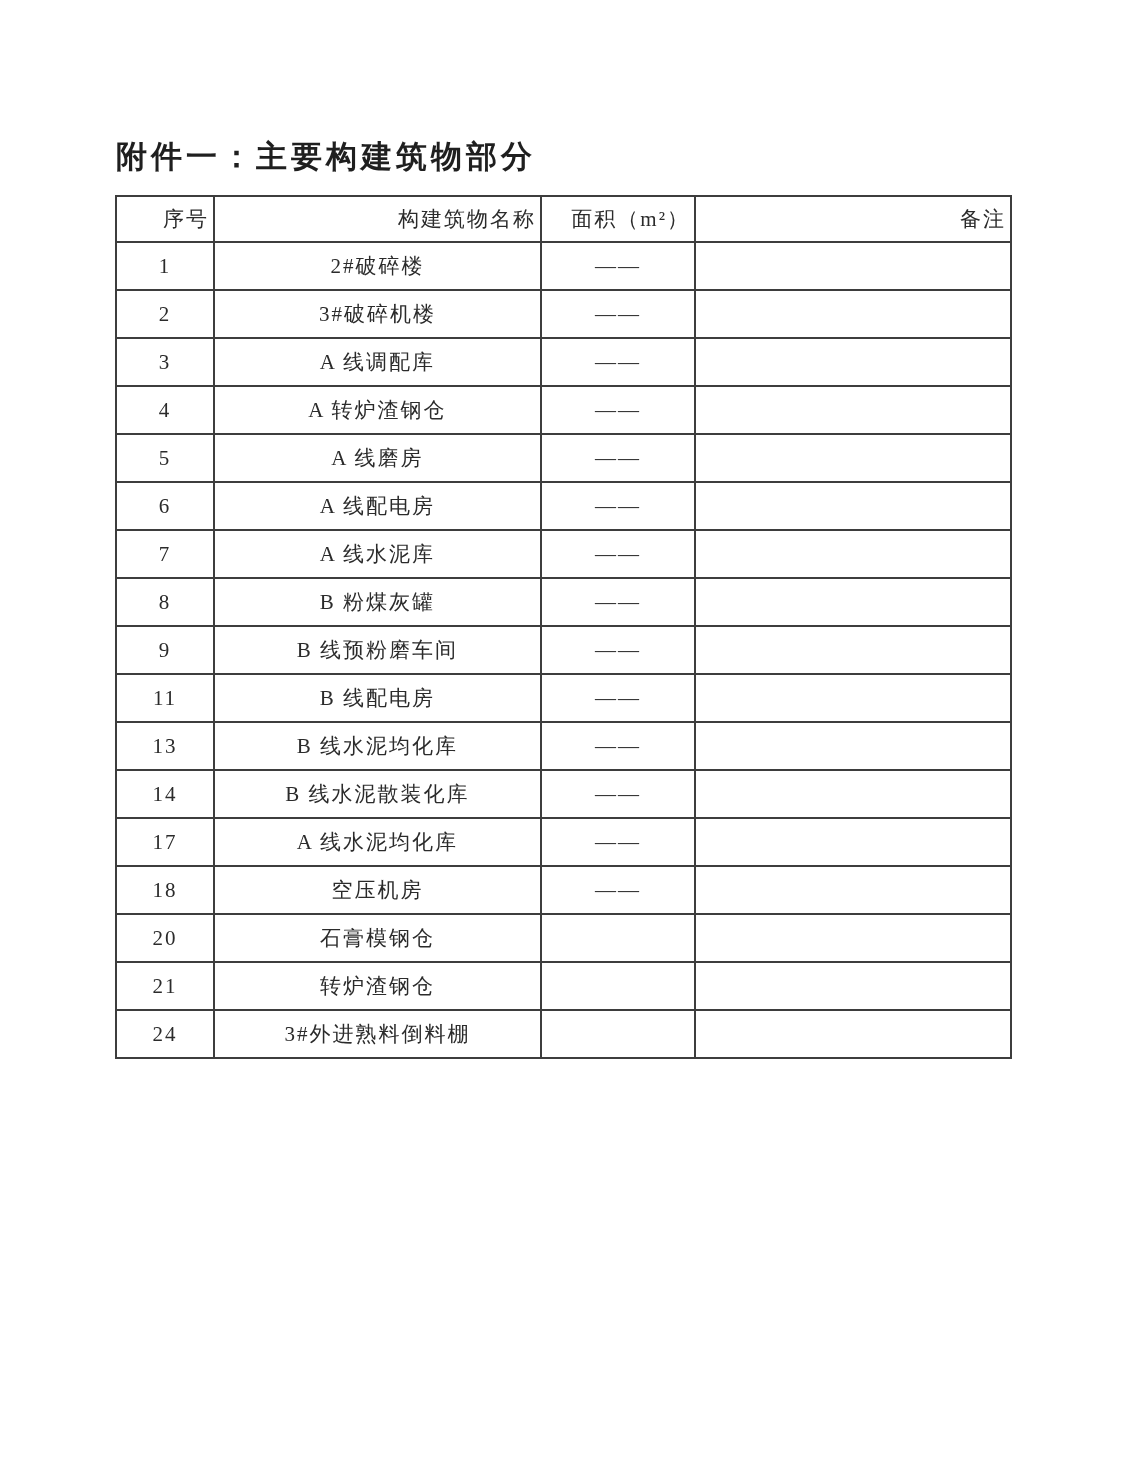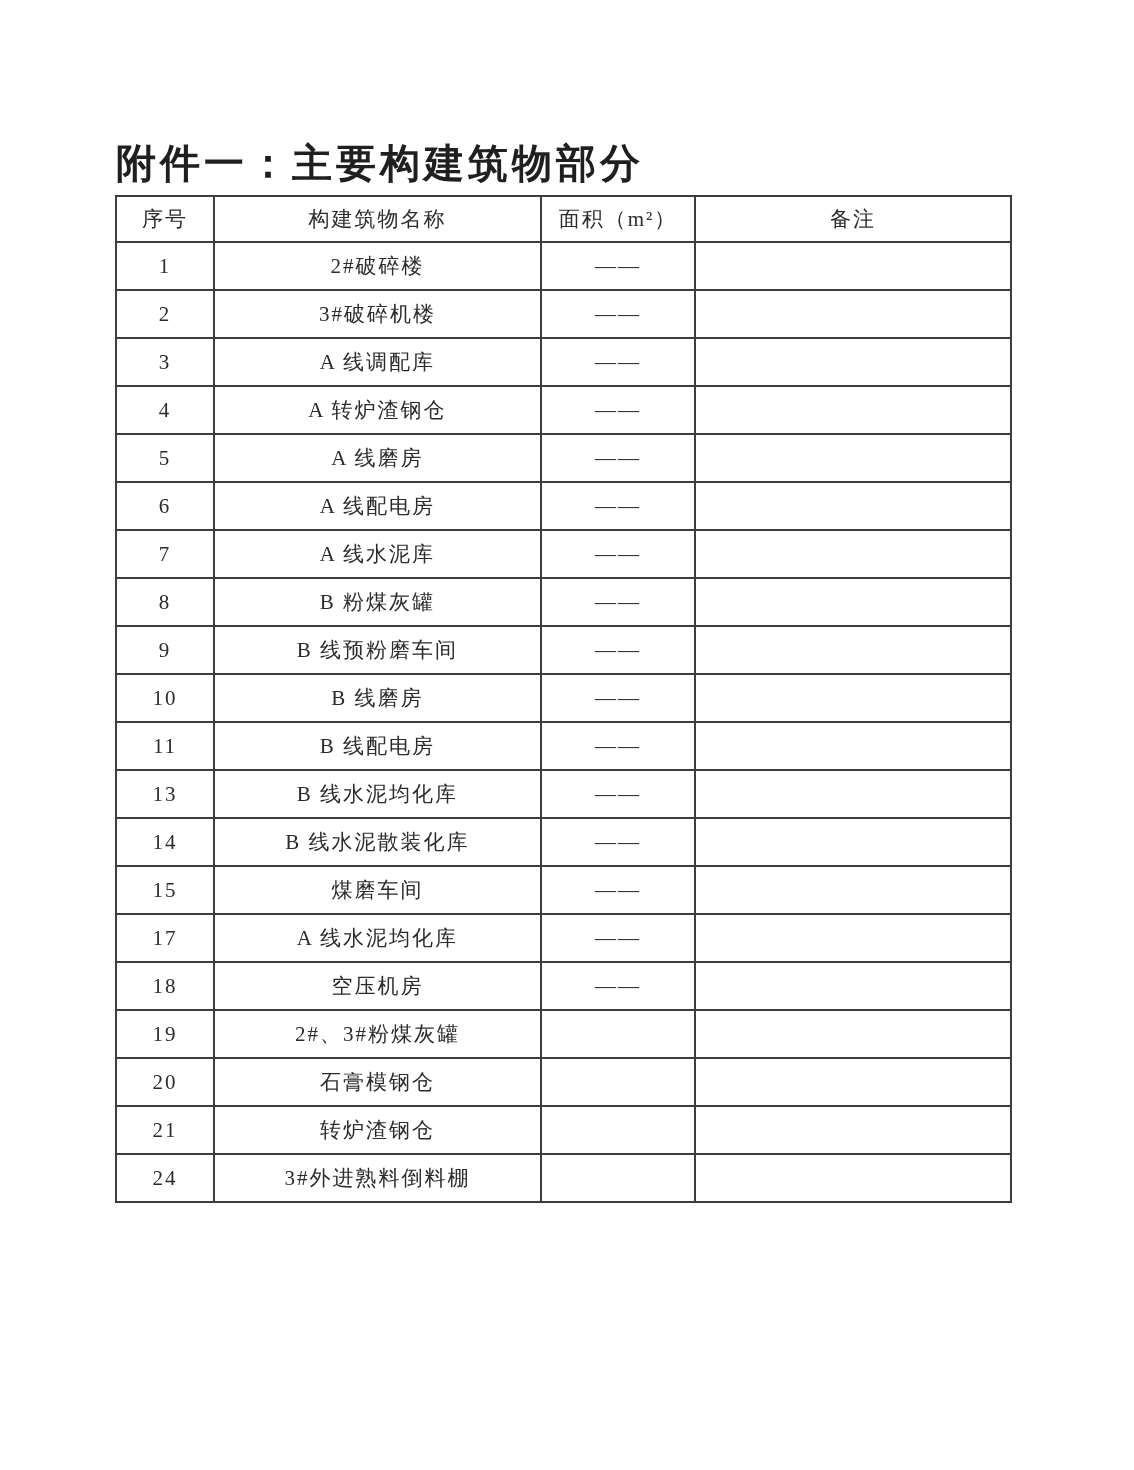--- a/index.html
+++ b/index.html
@@ -20,21 +20,21 @@
     left: 0;
     top: 0;
     width: 1134px;
     height: 1470px;
     background: #ffffff;
   }
   .doc-title {
     position: absolute;
     left: 116px;
     top: 136px;
-    font-size: 40px;
+    font-size: 31px;
     font-weight: bold;
     letter-spacing: 4px;
     color: #1f1f1f;
     white-space: nowrap;
   }
   table.main-table {
     position: absolute;
     left: 115px;
     top: 195px;
     width: 895px;
@@ -49,20 +49,21 @@
     font-size: 21px;
     font-weight: normal;
     letter-spacing: 2px;
     color: #2b2b2b;
     padding: 0 4px;
     overflow: hidden;
     white-space: nowrap;
   }
   table.main-table th {
     height: 44px;
+    text-align: right;
   }
   table.main-table td {
     height: 46px;
   }
   td.area-cell {
     color: #4a4a4a;
     letter-spacing: 0;
   }
   col.c-no     { width: 98px;  }
   col.c-name   { width: 327px; }
@@ -140,65 +141,47 @@
           <td class="area-cell">——</td>
           <td></td>
         </tr>
         <tr>
           <td>9</td>
           <td>B 线预粉磨车间</td>
           <td class="area-cell">——</td>
           <td></td>
         </tr>
         <tr>
-          <td>10</td>
-          <td>B 线磨房</td>
-          <td class="area-cell">——</td>
-          <td></td>
-        </tr>
-        <tr>
           <td>11</td>
           <td>B 线配电房</td>
           <td class="area-cell">——</td>
           <td></td>
         </tr>
         <tr>
           <td>13</td>
           <td>B 线水泥均化库</td>
           <td class="area-cell">——</td>
           <td></td>
         </tr>
         <tr>
           <td>14</td>
           <td>B 线水泥散装化库</td>
           <td class="area-cell">——</td>
           <td></td>
         </tr>
         <tr>
-          <td>15</td>
-          <td>煤磨车间</td>
-          <td class="area-cell">——</td>
-          <td></td>
-        </tr>
-        <tr>
           <td>17</td>
           <td>A 线水泥均化库</td>
           <td class="area-cell">——</td>
           <td></td>
         </tr>
         <tr>
           <td>18</td>
           <td>空压机房</td>
           <td class="area-cell">——</td>
-          <td></td>
-        </tr>
-        <tr>
-          <td>19</td>
-          <td>2#、3#粉煤灰罐</td>
-          <td class="area-cell"></td>
           <td></td>
         </tr>
         <tr>
           <td>20</td>
           <td>石膏模钢仓</td>
           <td class="area-cell"></td>
           <td></td>
         </tr>
         <tr>
           <td>21</td>

